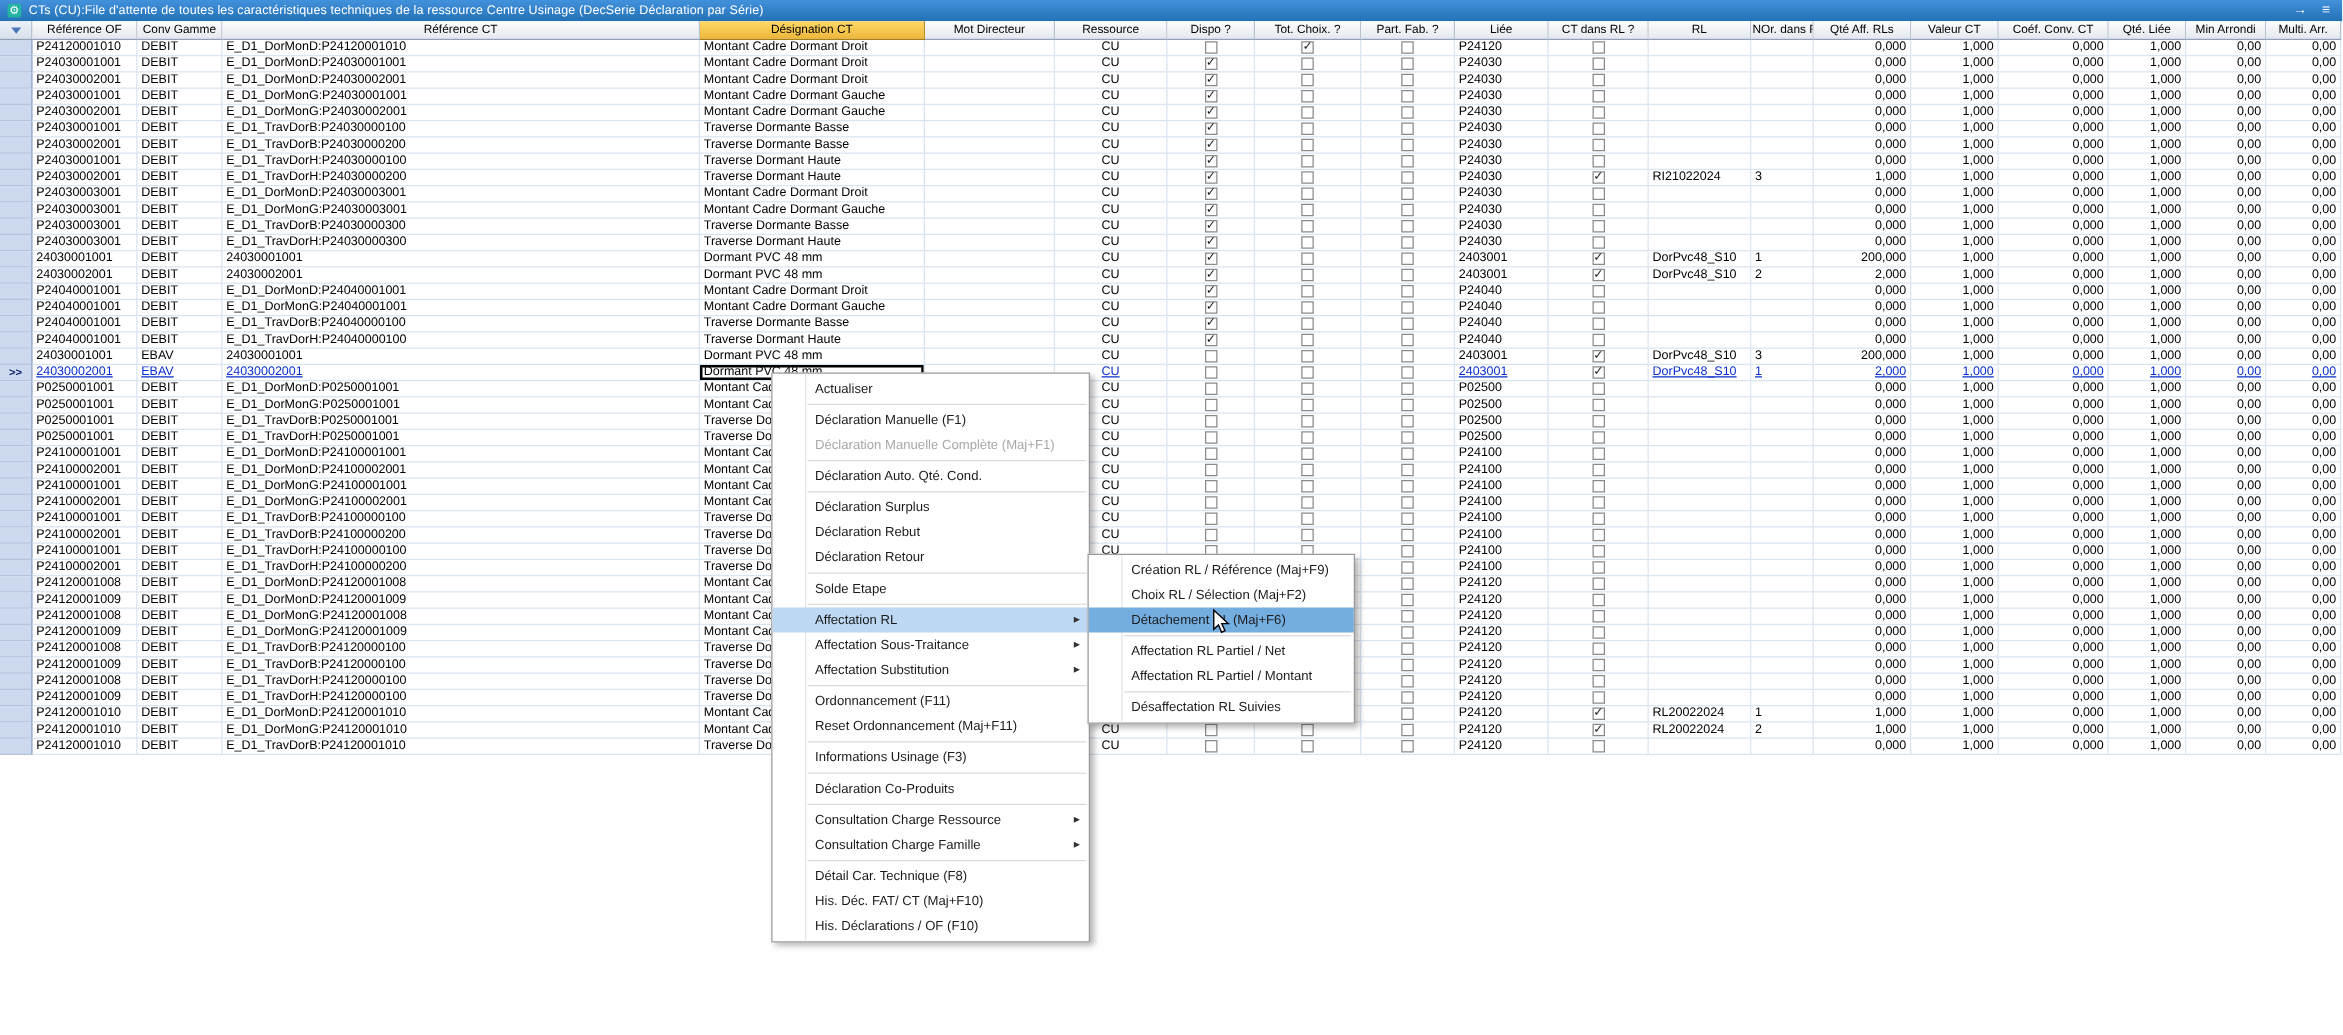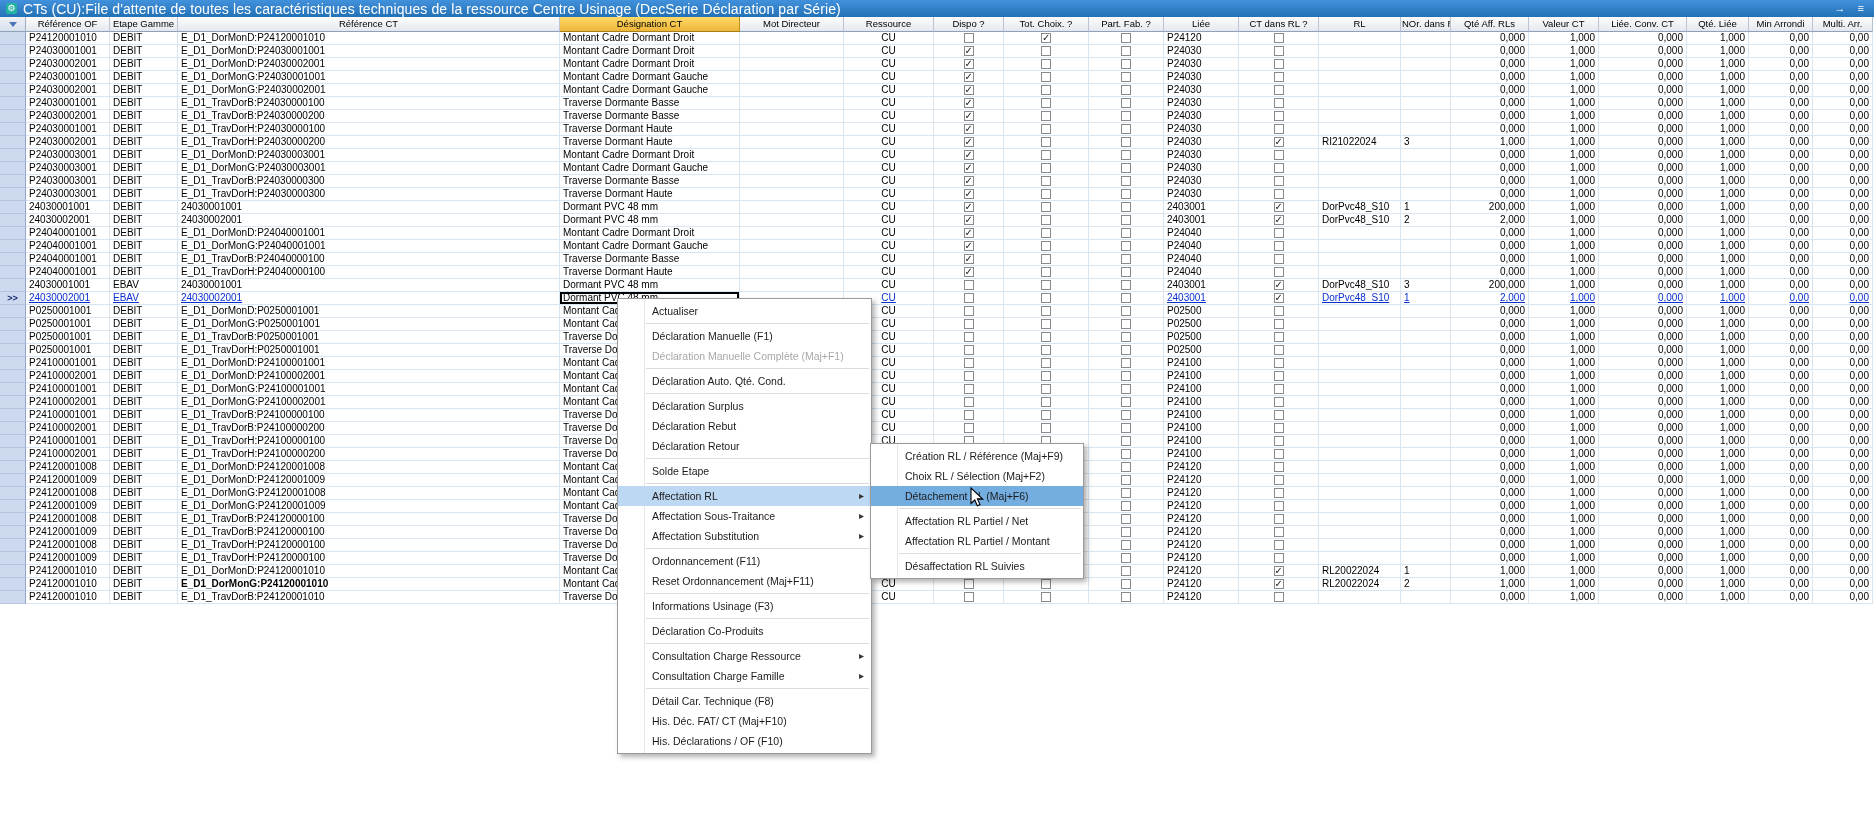--- a/index.html
+++ b/index.html
@@ -6,21 +6,21 @@
   html,body{background:#fff;}
   body{font-family:"Liberation Sans","DejaVu Sans",sans-serif;}
   #app{position:relative;width:1874px;height:828px;overflow:hidden;background:#fff;}
 
   
   .titlebar{position:absolute;top:0;left:0;width:100%;height:17px;
     background:linear-gradient(180deg,var(--titlebar-top,#4291dc),var(--titlebar-bottom,#2371b5));
     display:flex;align-items:center;padding:0 6px;color:#fff;}
   .app-icon{width:11px;height:11px;background:var(--app-icon-bg,#23b3a2);border-radius:2px;
     color:#fff;font-size:9px;line-height:11px;text-align:center;margin-right:6px;flex:0 0 auto;}
-  .title-text{font-size:14px;white-space:nowrap;letter-spacing:.1px;}
+  .title-text{font-size:10px;white-space:nowrap;letter-spacing:.1px;}
   .titlebar-right{margin-left:auto;display:flex;gap:12px;align-items:center;padding-right:4px;}
   .tb-icon{font-size:11px;line-height:11px;color:#fff;cursor:default;}
 
   
   .grid-header{position:absolute;top:17px;left:0;display:flex;height:15px;z-index:2;}
   .corner{width:26px;height:15px;background:linear-gradient(#eef2f8,#d8e0ec);
     border-right:1px solid #9fb0c8;border-bottom:1px solid #8fa0b8;display:flex;align-items:center;justify-content:center;}
   .corner-tri{width:0;height:0;border-left:4px solid transparent;border-right:4px solid transparent;border-top:5px solid #4a74b8;}
   .hcell{height:15px;background:linear-gradient(#fdfdfd,#e4e8ee);border-right:1px solid #b9c2d0;border-bottom:1px solid #8fa0b8;
     font-size:9.5px;line-height:14px;text-align:center;color:#000;overflow:hidden;white-space:nowrap;padding:0 1px;}
@@ -71,35 +71,35 @@
       <span class="tb-icon">→</span>
       <span class="tb-icon">≡</span>
     </span>
   </div>
 
   <div class="grid-header">
     <div class="corner">
       <span class="corner-tri"></span>
     </div>
   <div class="hcell" style="width: 84px;">Référence OF</div>
-      <div class="hcell" style="width: 68px;">Etape Gamme</div>
+      <div class="hcell" style="width: 68px;">Conv Gamme</div>
       <div class="hcell" style="width: 382px;">Référence CT</div>
       <div class="hcell hl" style="width: 180px;">Désignation CT</div>
       <div class="hcell" style="width: 104px;">Mot Directeur</div>
       <div class="hcell" style="width: 90px;">Ressource</div>
       <div class="hcell" style="width: 70px;">Dispo ?</div>
       <div class="hcell" style="width: 85px;">Tot. Choix. ?</div>
       <div class="hcell" style="width: 75px;">Part. Fab. ?</div>
       <div class="hcell" style="width: 75px;">Liée</div>
       <div class="hcell" style="width: 80px;">CT dans RL ?</div>
       <div class="hcell" style="width: 82px;">RL</div>
       <div class="hcell" style="width: 50px;">NOr. dans RL</div>
       <div class="hcell" style="width: 78px;">Qté Aff. RLs</div>
       <div class="hcell" style="width: 70px;">Valeur CT</div>
-      <div class="hcell" style="width: 88px;">Liée. Conv. CT</div>
+      <div class="hcell" style="width: 88px;">Coéf. Conv. CT</div>
       <div class="hcell" style="width: 62px;">Qté. Liée</div>
       <div class="hcell" style="width: 64px;">Min Arrondi</div>
       <div class="hcell" style="width: 60px;">Multi. Arr.</div>
     </div>
 
   <div class="grid-body">
       <div class="grid-row">
         <div class="sel-cell"></div>
         <div class="cell" style="width: 84px;">P24120001010</div>
         <div class="cell" style="width: 68px;">DEBIT</div>
@@ -1356,21 +1356,21 @@
         <div class="cell right" style="width: 70px;">1,000</div>
         <div class="cell right" style="width: 88px;">0,000</div>
         <div class="cell right" style="width: 62px;">1,000</div>
         <div class="cell right" style="width: 64px;">0,00</div>
         <div class="cell right" style="width: 60px;">0,00</div>
       </div>
       <div class="grid-row">
         <div class="sel-cell"></div>
         <div class="cell" style="width: 84px;">P24120001010</div>
         <div class="cell" style="width: 68px;">DEBIT</div>
-        <div class="cell" style="width: 382px; font-weight: bold;">E_D1_DorMonG:P24120001010</div>
+        <div class="cell" style="width: 382px;">E_D1_DorMonG:P24120001010</div>
         <div class="cell" style="width: 180px;">Montant Cadre Dormant Gauche</div>
         <div class="cell" style="width: 104px;"></div>
         <div class="cell center" style="width: 90px;">CU</div>
         <div class="cell cb-cell" style="width: 70px;">
           <span class="checkbox"></span>
         </div>
         <div class="cell cb-cell" style="width: 85px;">
           <span class="checkbox"></span>
         </div>
         <div class="cell cb-cell" style="width: 75px;">

